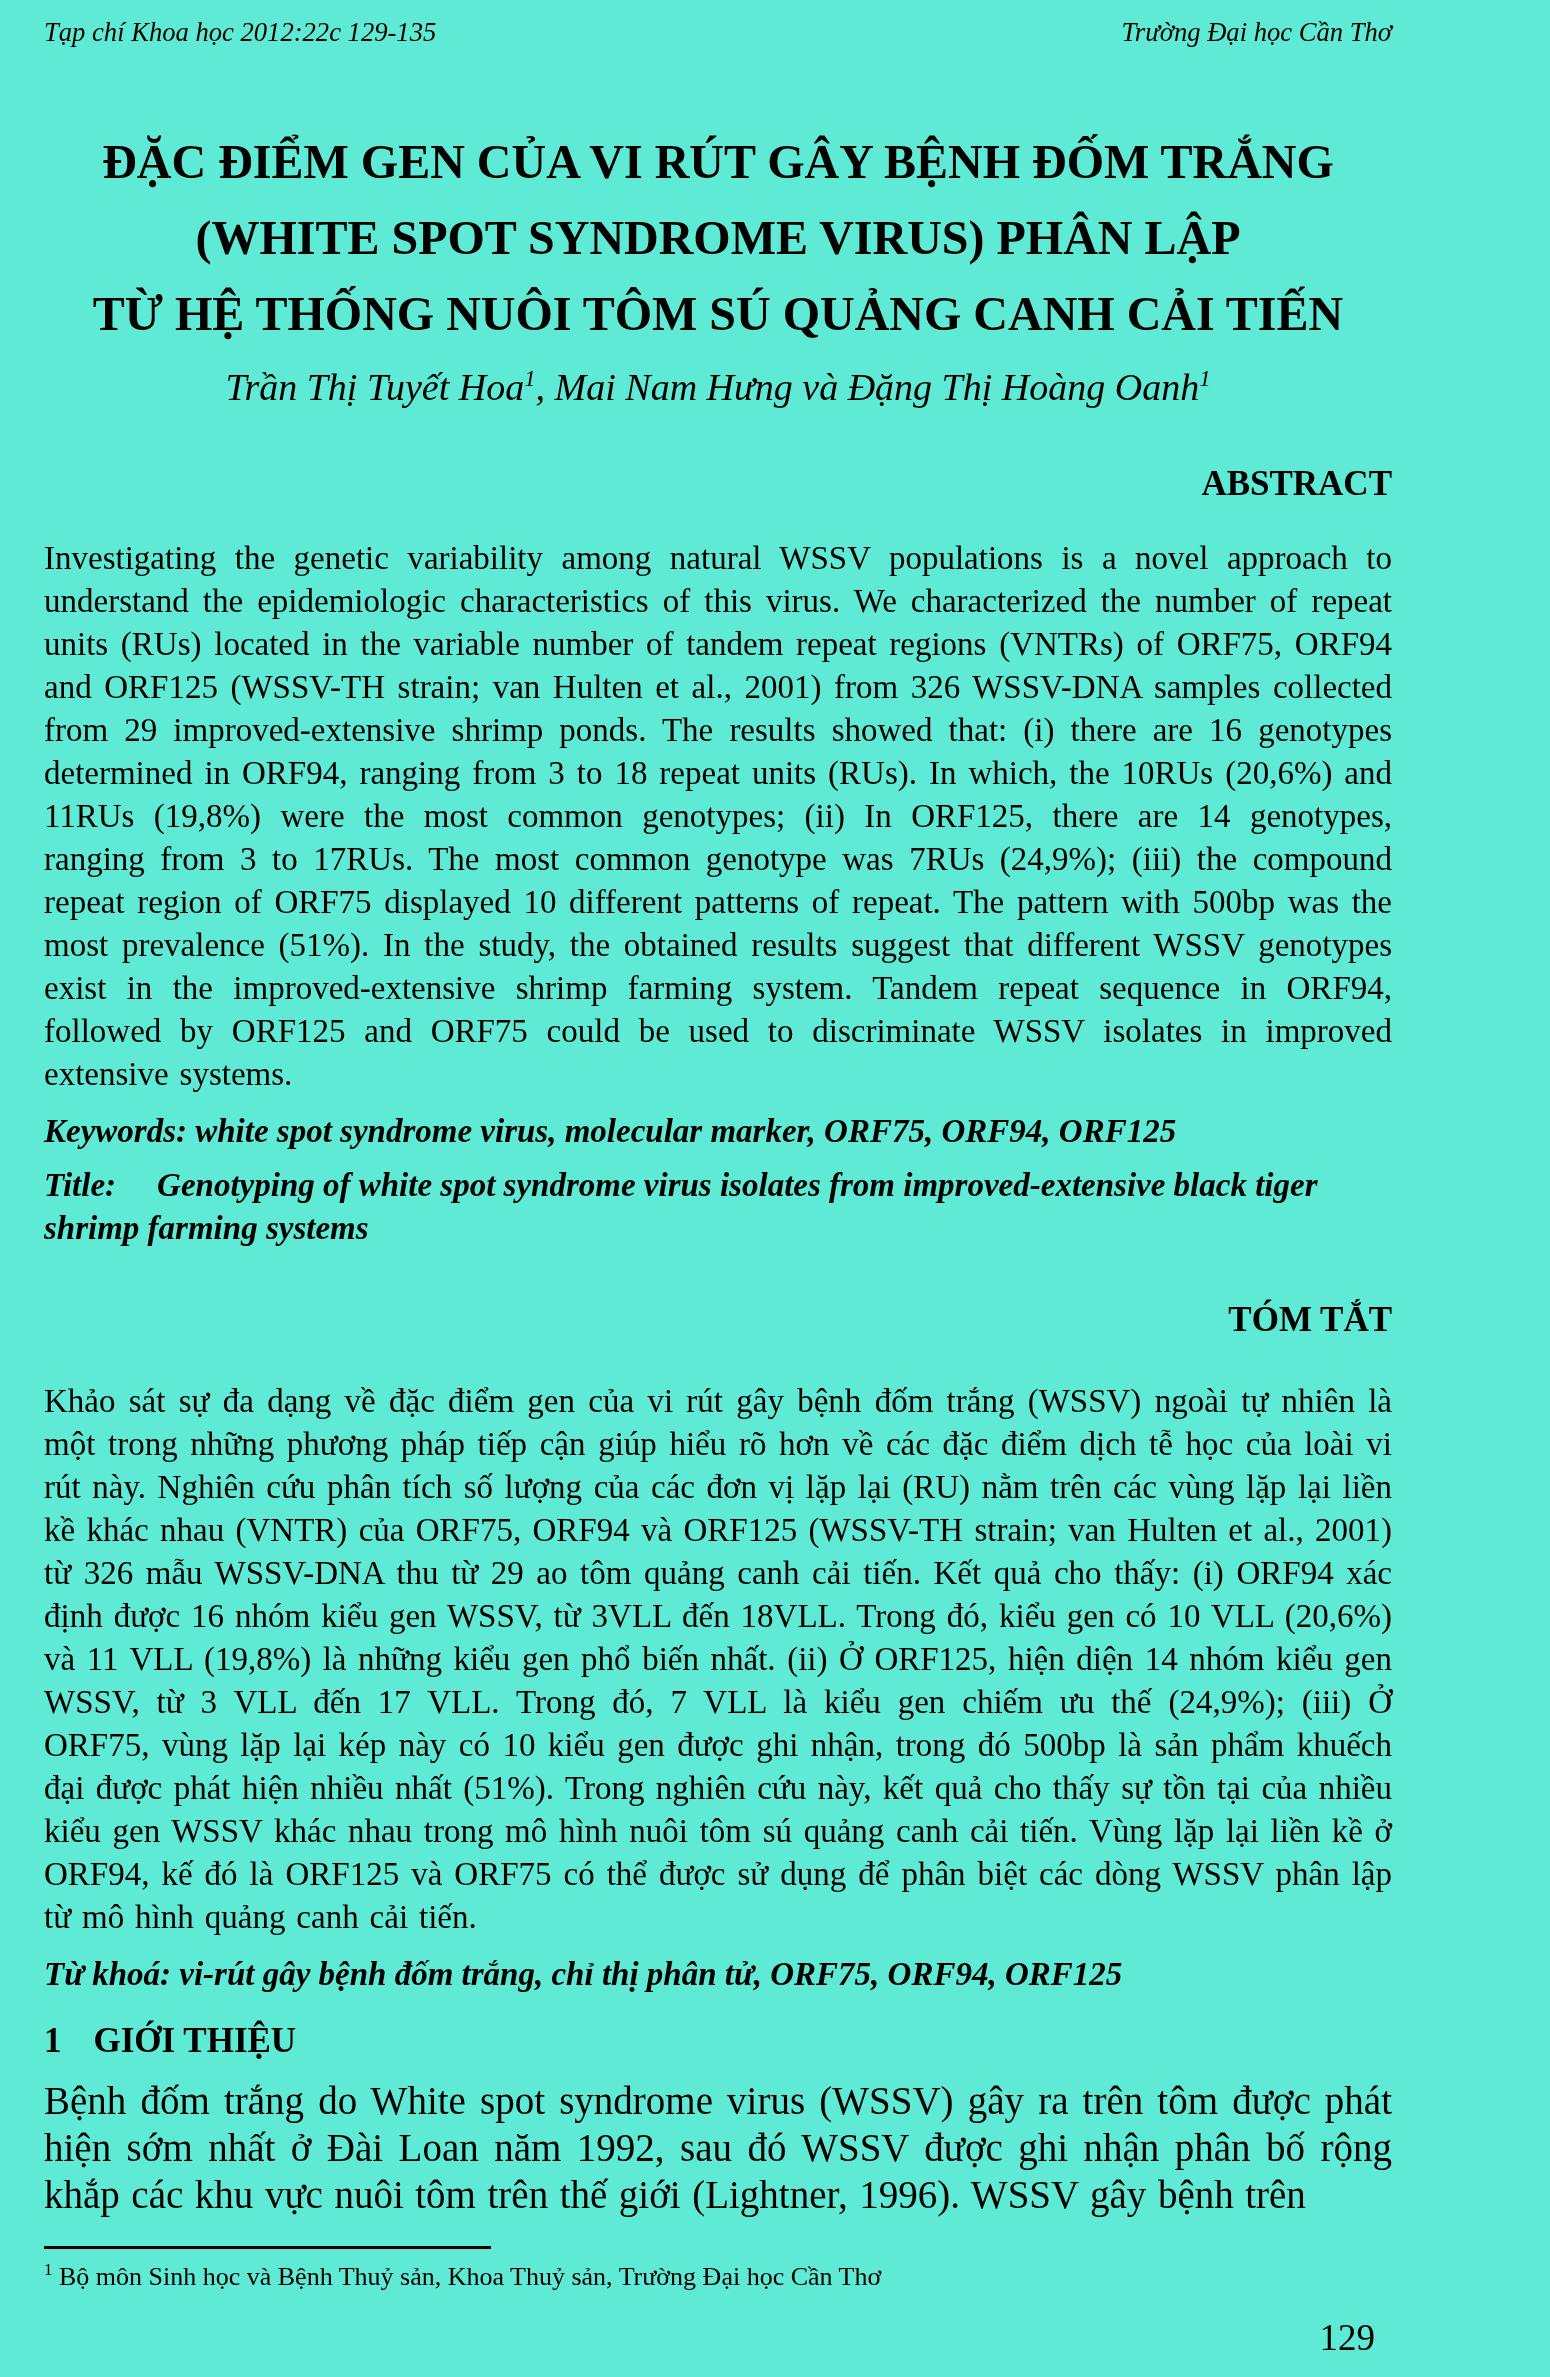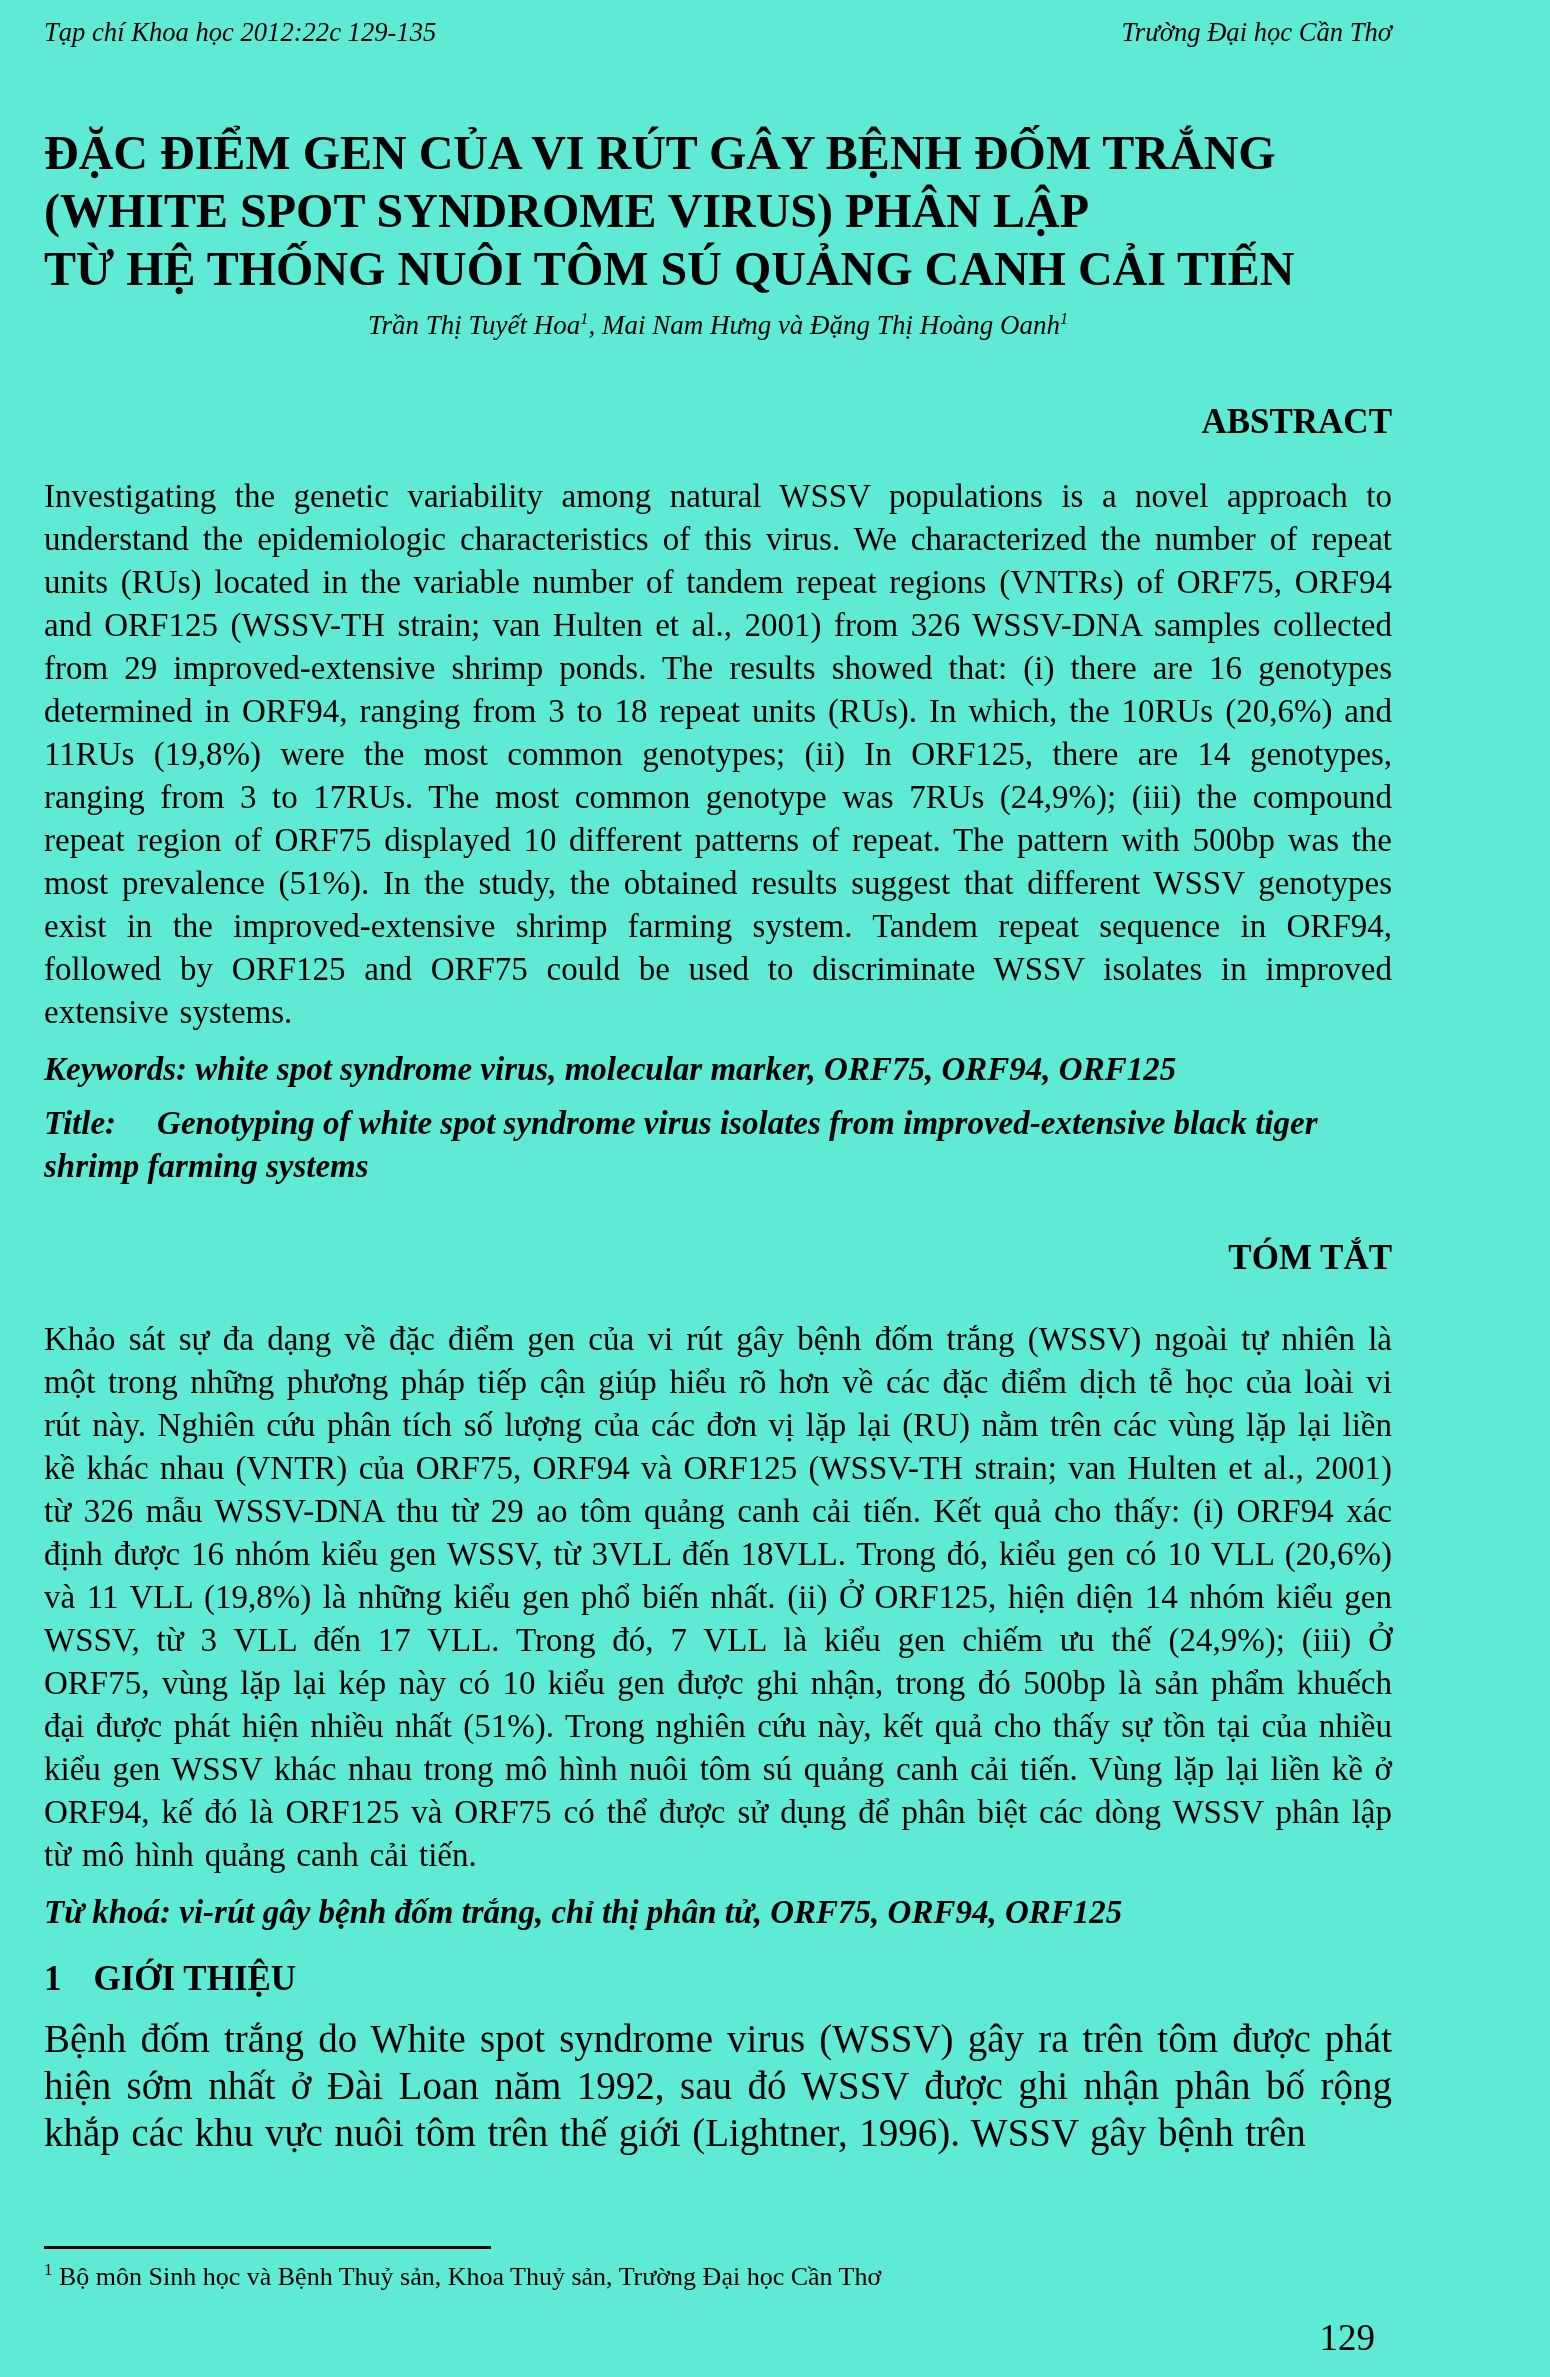--- a/index.html
+++ b/index.html
@@ -15,31 +15,32 @@
     overflow: hidden;
   }
   .header-row {
     display: flex;
     justify-content: space-between;
     font-style: italic;
     font-size: 26.6px;
     line-height: 32px;
   }
   h1.title {
-    margin: 76px 0 8px 0;
+    margin: 76px 0 16px 0;
+    text-align: center;
     font-size: 48px;
-    line-height: 58px;
+    line-height: 76px;
     font-weight: bold;
     white-space: pre-line;
     letter-spacing: 0px;
   }
   .authors {
     text-align: center;
     font-style: italic;
-    font-size: 27px;
+    font-size: 38px;
     line-height: 39px;
     margin: 0;
   }
   .authors sup { font-size: 60%; line-height: 0; }
   h2.center-head {
     text-align: right;
     font-size: 35px;
     font-weight: bold;
     margin: 55px 0 0 0;
     line-height: 43px;

